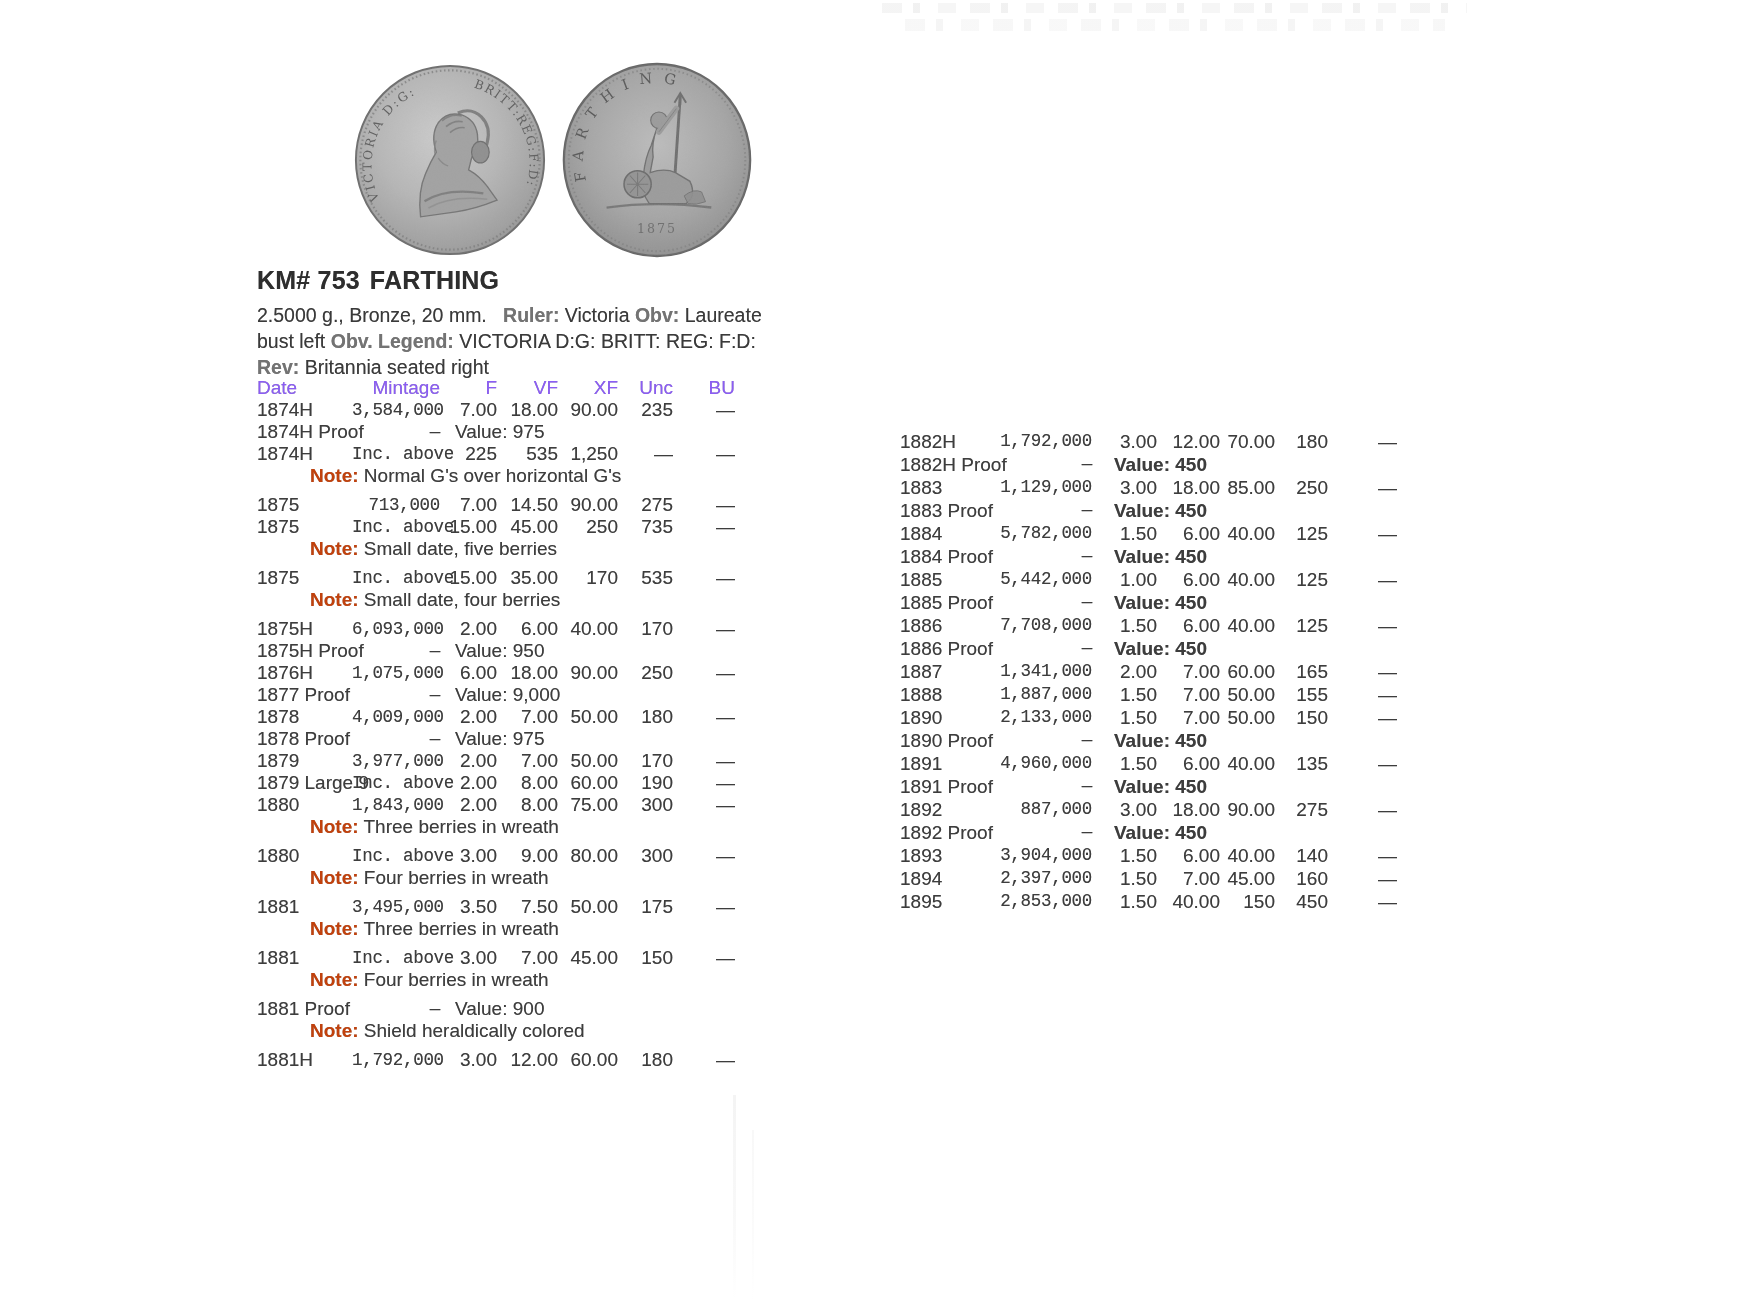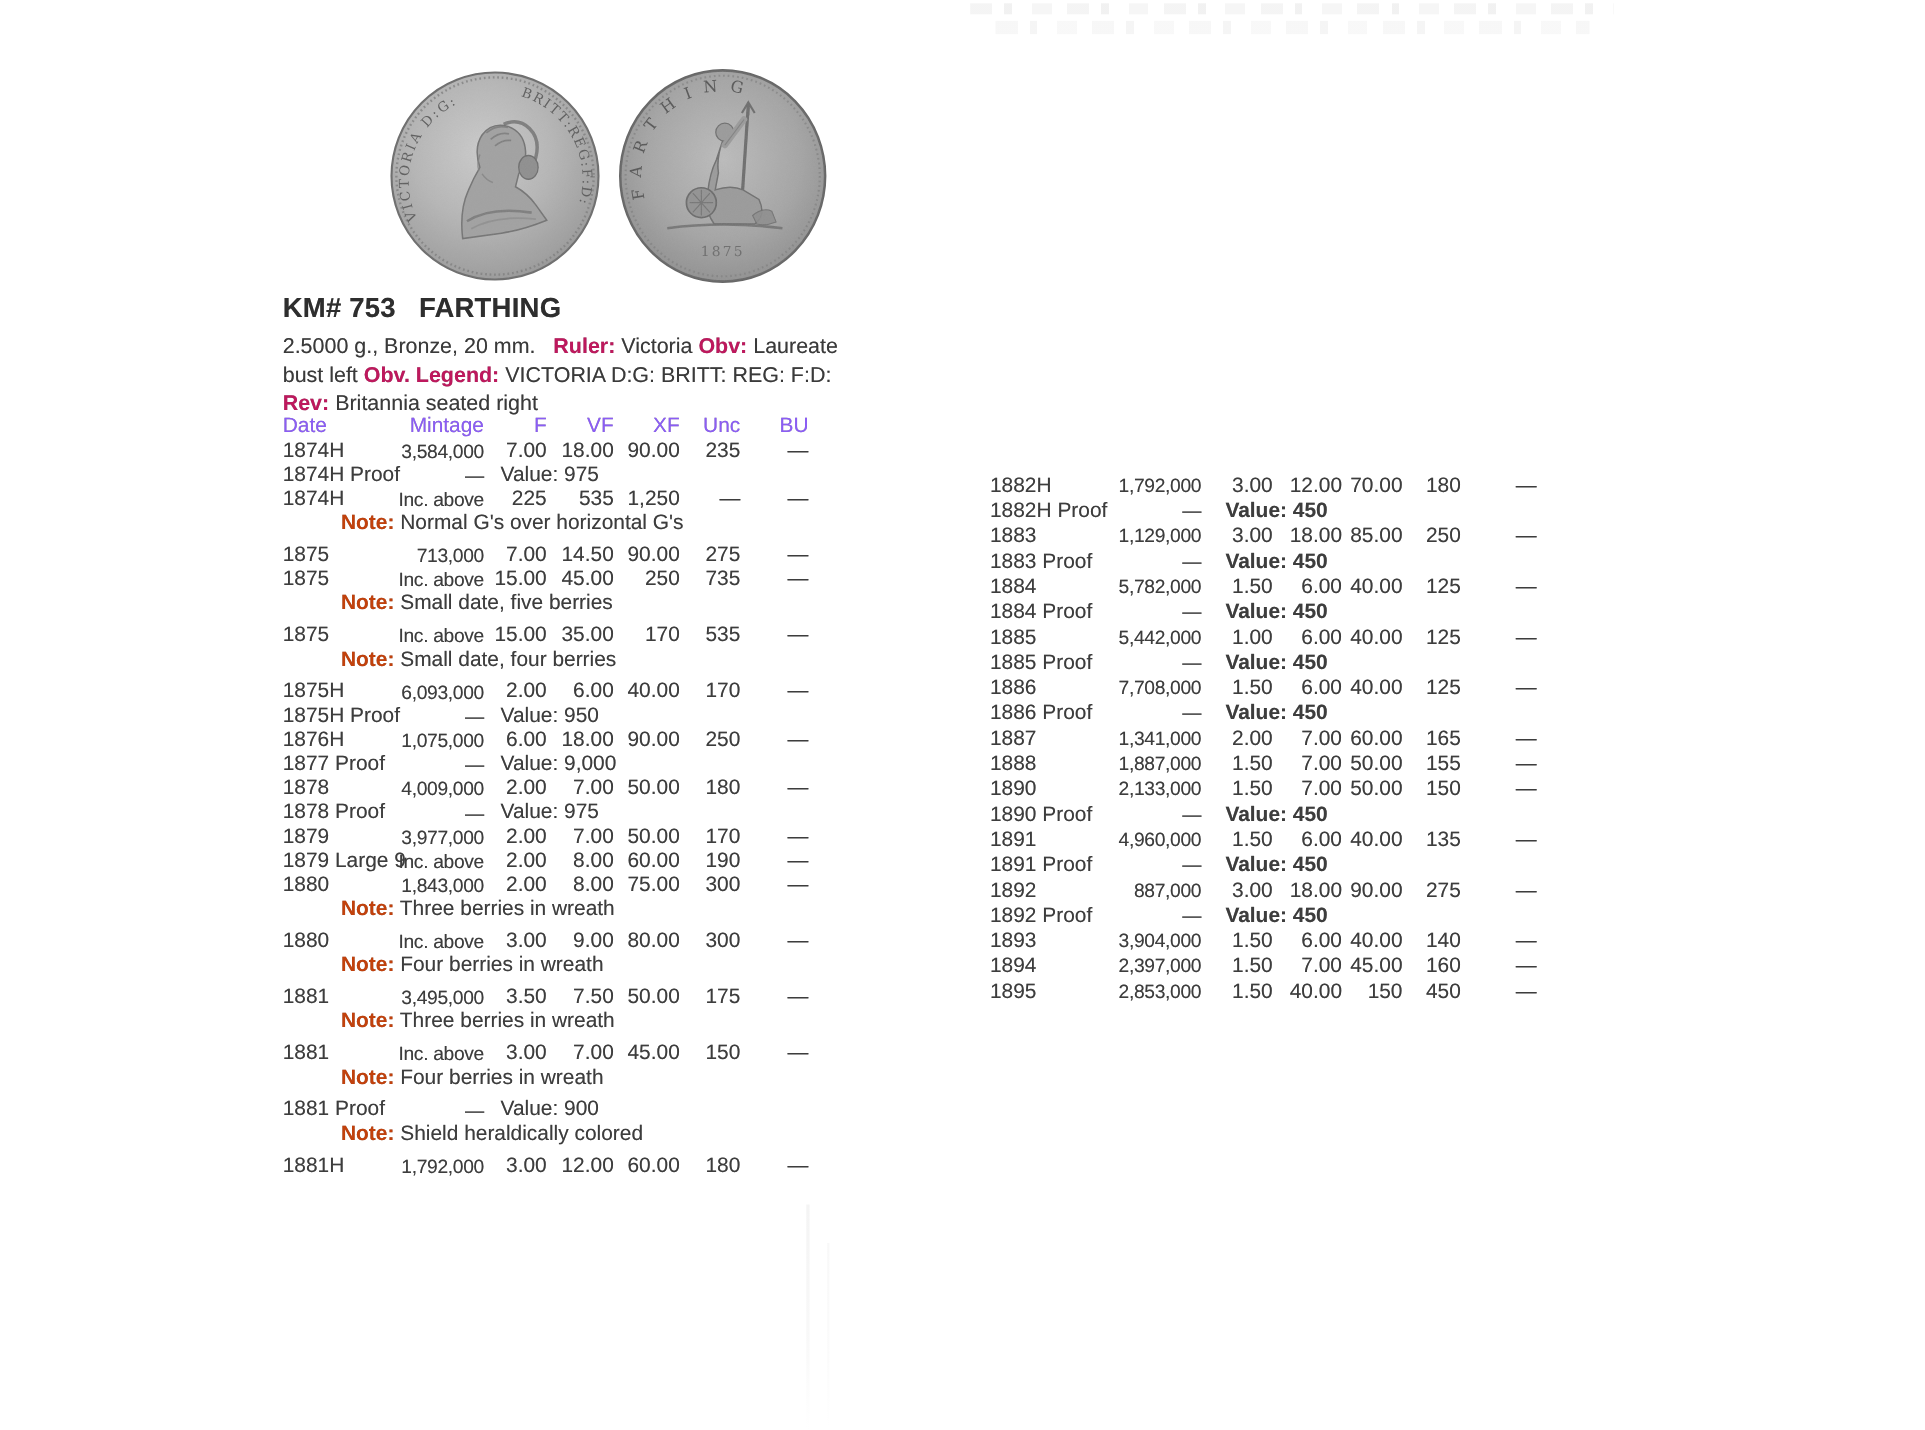--- a/index.html
+++ b/index.html
@@ -27,27 +27,27 @@
   }
   
   .coin{position:absolute;}
   
   #title{
     position:absolute;left:257px;top:266px;
     font-size:25px;font-weight:bold;color:#2e2e2e;
     letter-spacing:.2px;
     text-shadow:0 0 .5px rgba(46,46,46,.55);
   }
-  #title .km{margin-right:21px;}
+  #title .km{margin-right:10px;}
   #desc{
     position:absolute;left:257px;top:302px;width:514px;
     font-size:19.5px;line-height:26px;color:#3a3a3a;
     text-shadow:0 0 .5px rgba(58,58,58,.5);
   }
-  #desc b{color:#be185d;margin-top:45px;}
+  #desc b{color:#737373;margin-top:45px;}
   
   .price-table{
     position:absolute;
     font-size:19px;color:#3d3d3d;
     text-shadow:0 0 .5px rgba(61,61,61,.5);
   }
   .trow{
     display:grid;
     grid-template-columns:var(--c1) var(--c2) var(--c3) var(--c4) var(--c5) var(--c6) var(--c7);
     height:var(--rh);line-height:var(--rh);
@@ -59,21 +59,21 @@
     --rh:22px;
   }
   #right-table{
     left:900px;top:430px;width:497px;
     --c1:100px;--c2:92px;--c3:65px;--c4:63px;--c5:55px;--c6:53px;--c7:69px;
     --rh:23px;
   }
   .header-row{font-weight:normal;color:#8b5cf6;}
   .c-date{text-align:left;}
   .c-num{text-align:right;}
-  .c-mint{text-align:right;font-size:17.5px;letter-spacing:-.3px;}
+  .c-mint{text-align:right;font-size:17.5px;letter-spacing:-.3px;font-family:Liberation Mono, monospace;}
   .c-value{grid-column:3 / -1;text-align:left;padding-left:15px;}
   #right-table .c-value{padding-left:22px;font-weight:bold;}
   .note-row{margin-bottom:7px;}
   .c-note{grid-column:1 / -1;text-align:left;padding-left:53px;}
   .c-note b{color:#c2410c;}
 </style>
 </head>
 <body>
 
 <div id="page">

